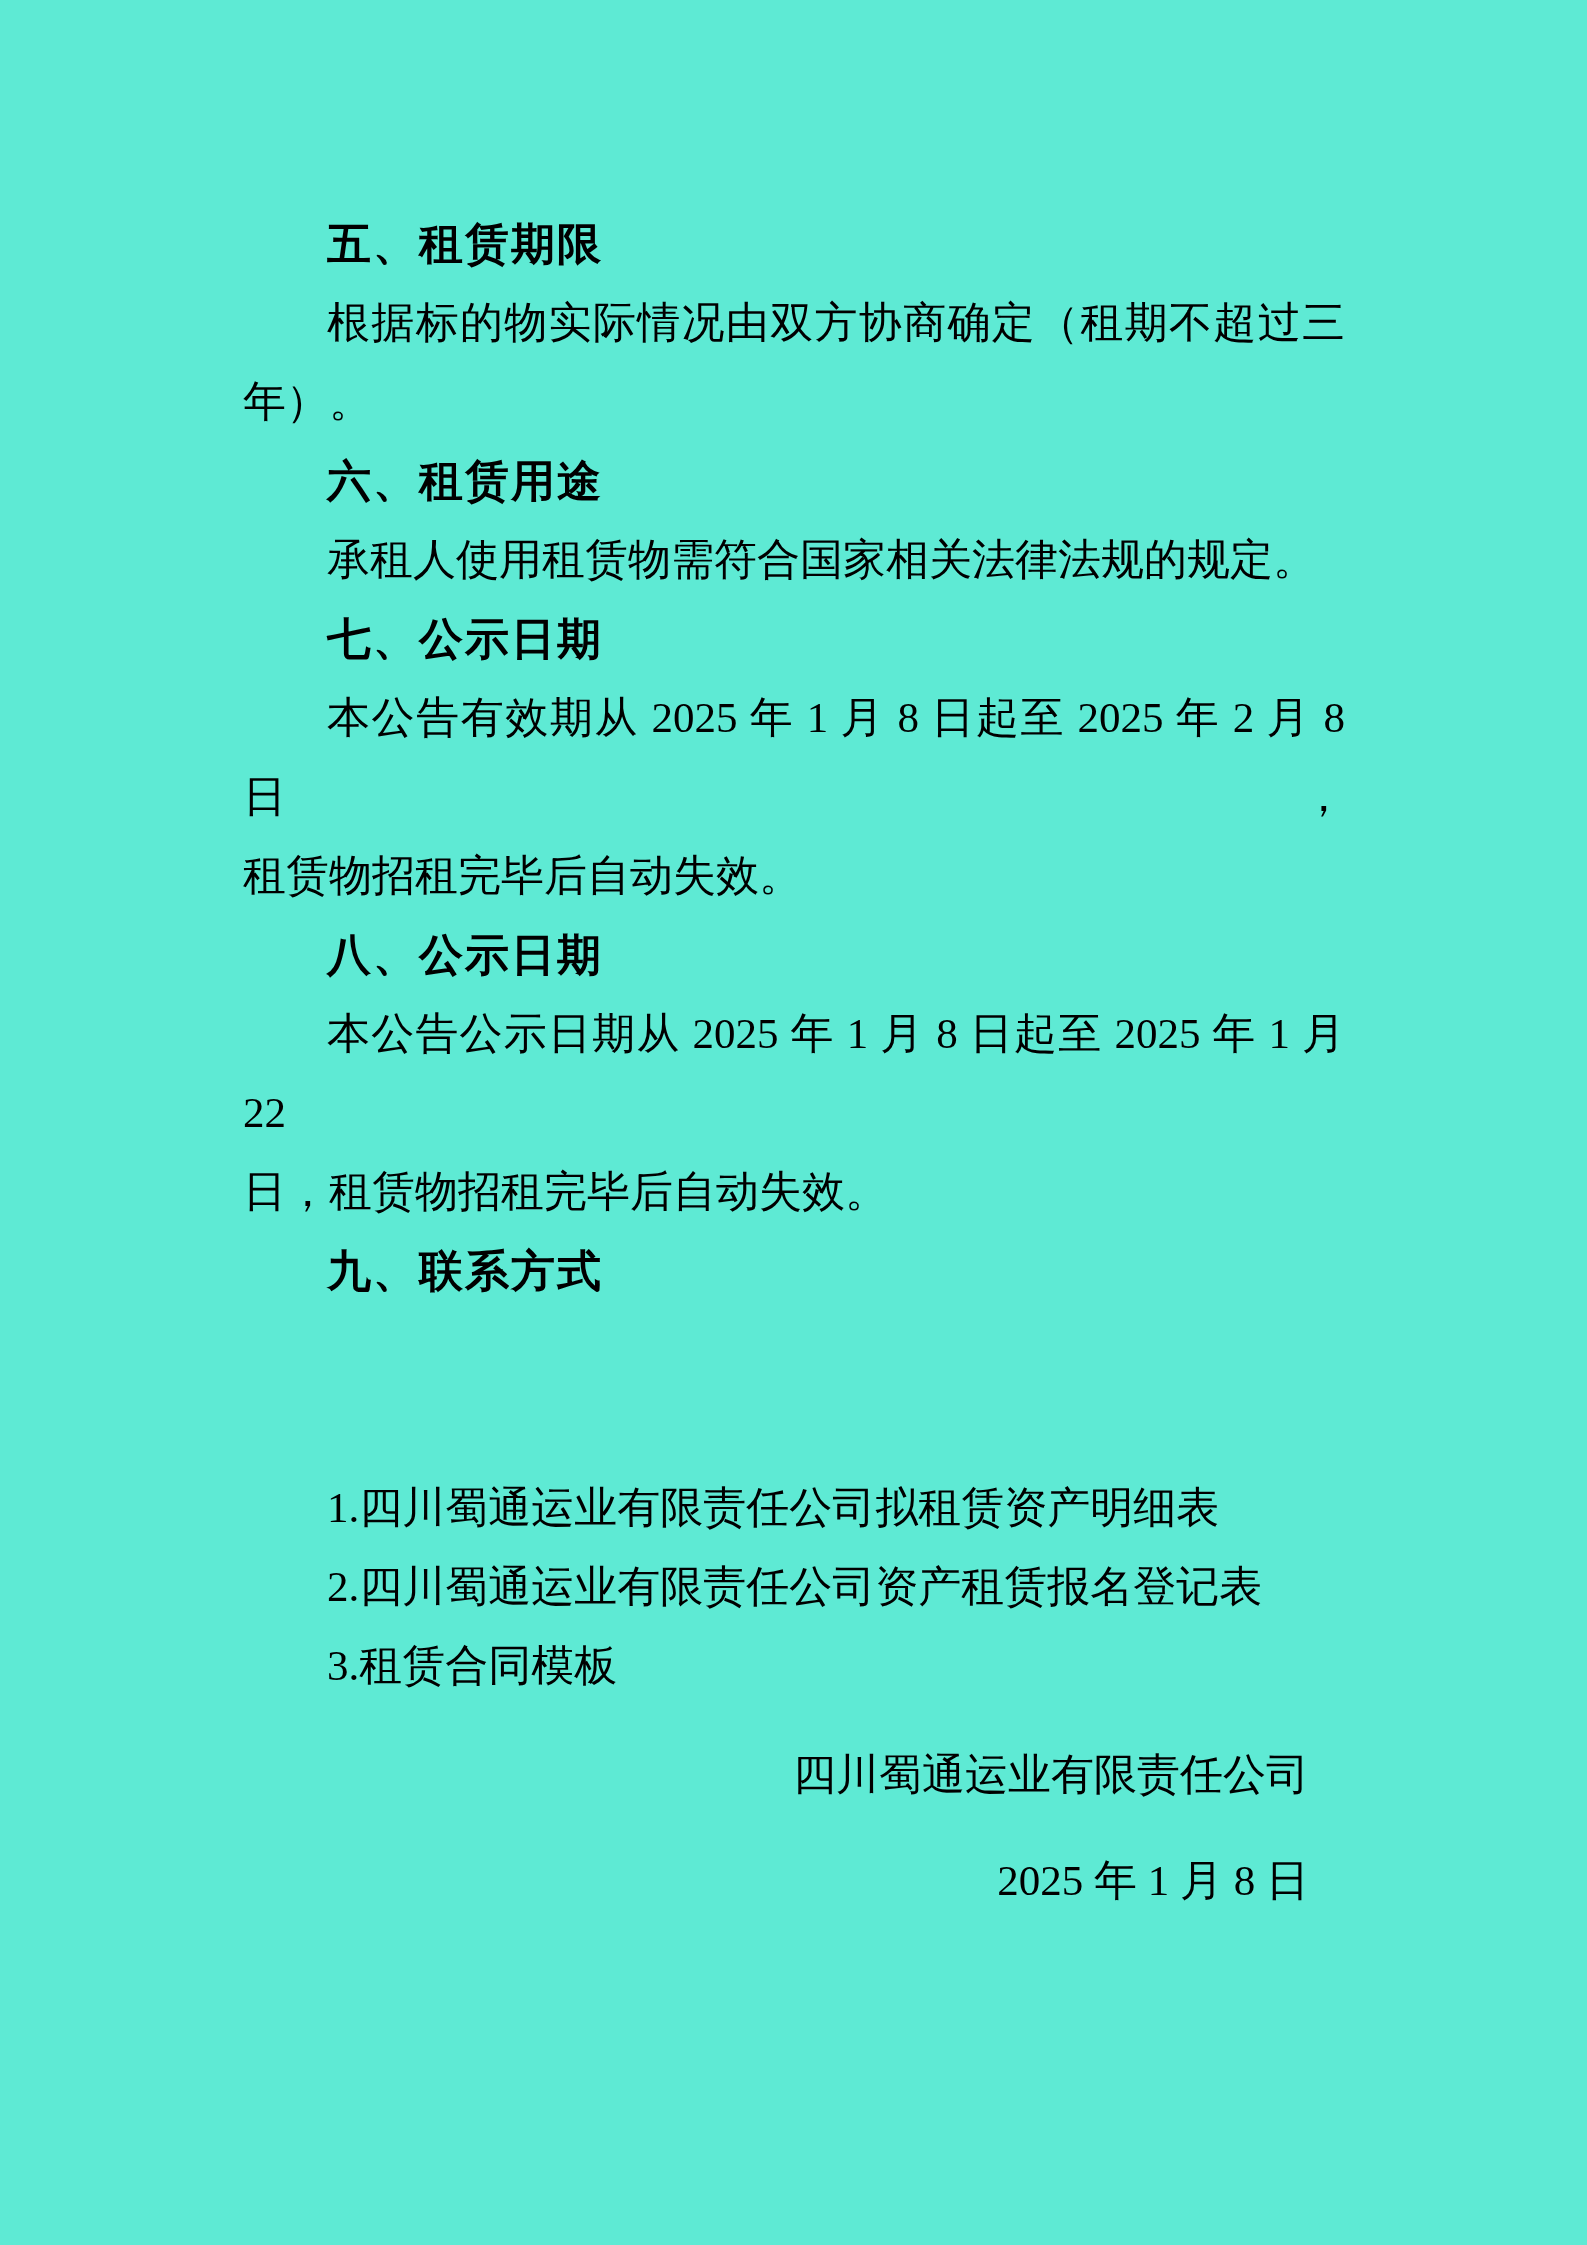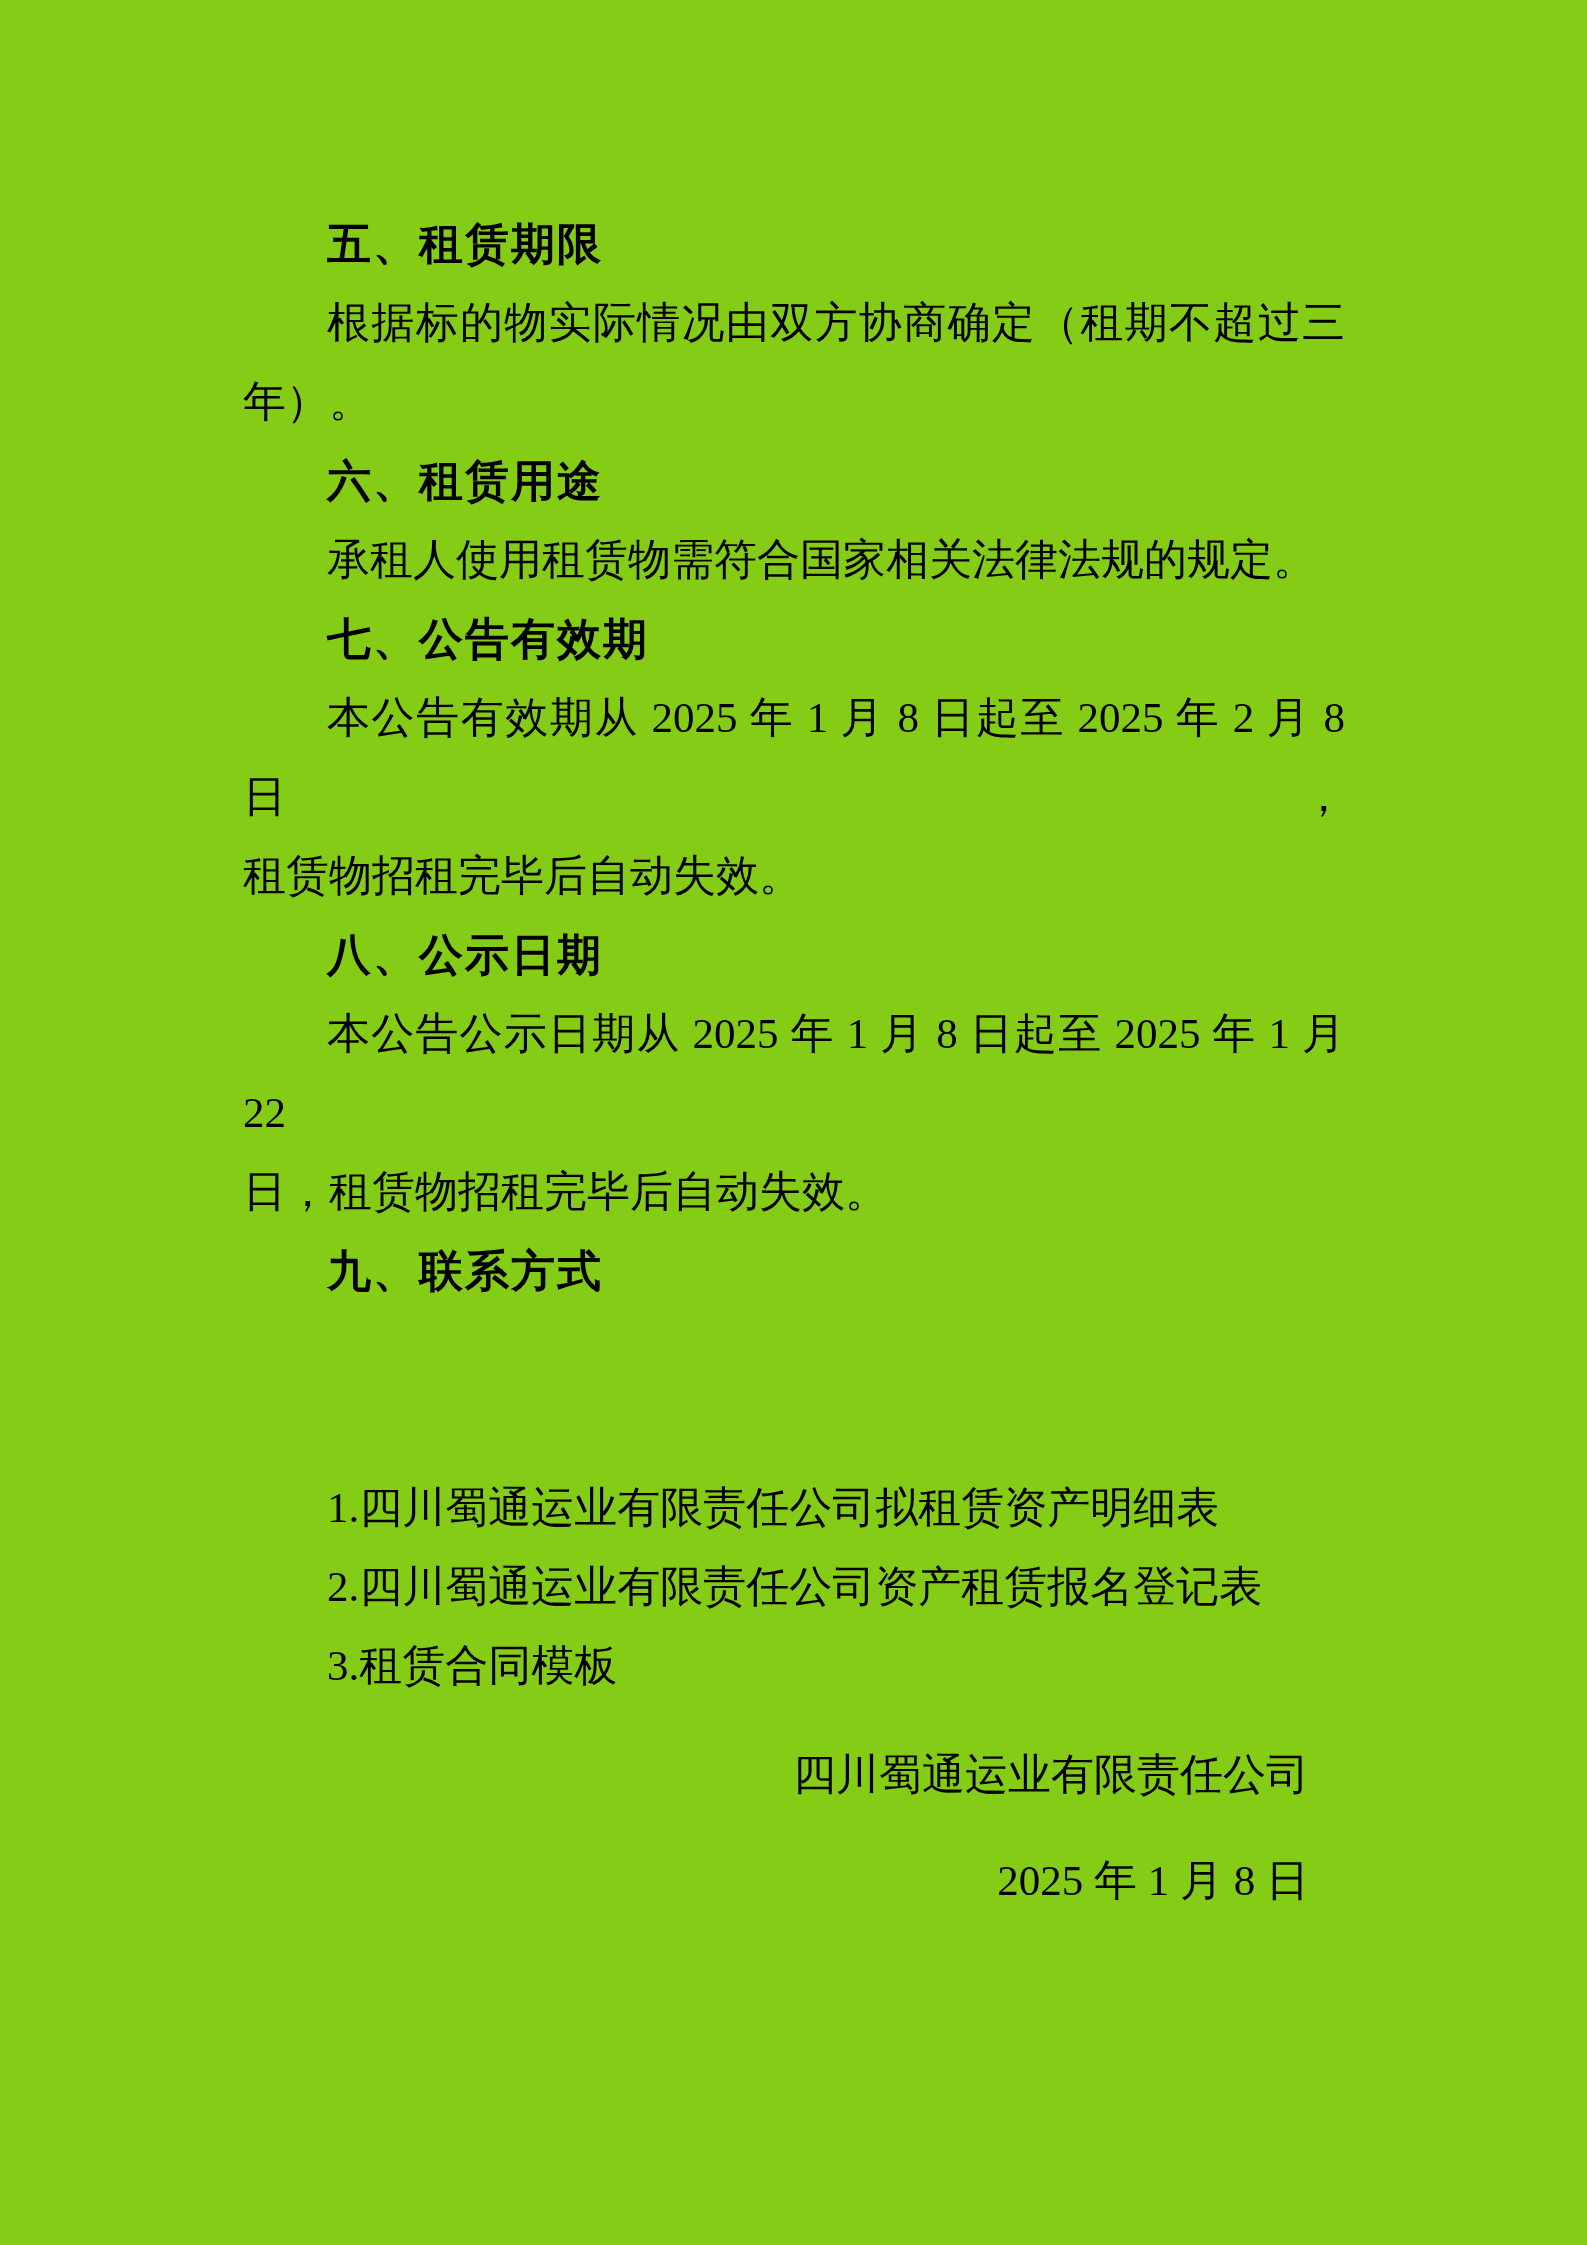--- a/index.html
+++ b/index.html
@@ -4,21 +4,21 @@
 <style>
   html, body {
     margin: 0;
     padding: 0;
     background: #ffffff;
   }
   .page {
     position: relative;
     width: 1587px;
     height: 2245px;
-    background: #84cc16;
+    background: #5eead4;
     color: #000000;
     font-family: "Liberation Serif", "DejaVu Serif", serif;
     font-size: 43px;
     overflow: hidden;
   }
   .content {
     padding: 204px 242px 0 243px;
   }
   .l {
     line-height: 79px;
@@ -64,21 +64,21 @@
 <div class="page">
   <div class="content">
 
     <div class="h">五、租赁期限</div>
     <div class="l first just">根据标的物实际情况由双方协商确定（租期不超过三</div>
     <div class="l">年）。</div>
 
     <div class="h">六、租赁用途</div>
     <div class="l first">承租人使用租赁物需符合国家相关法律法规的规定。</div>
 
-    <div class="h">七、公告有效期</div>
+    <div class="h">七、公示日期</div>
     <div class="l first just">本公告有效期从 2025 年 1 月 8 日起至 2025 年 2 月 8 日，</div>
     <div class="l">租赁物招租完毕后自动失效。</div>
 
     <div class="h">八、公示日期</div>
     <div class="l first just">本公告公示日期从 2025 年 1 月 8 日起至 2025 年 1 月 22</div>
     <div class="l">日，租赁物招租完毕后自动失效。</div>
 
     <div class="h">九、联系方式</div>
     <div class="blank"></div>
 

